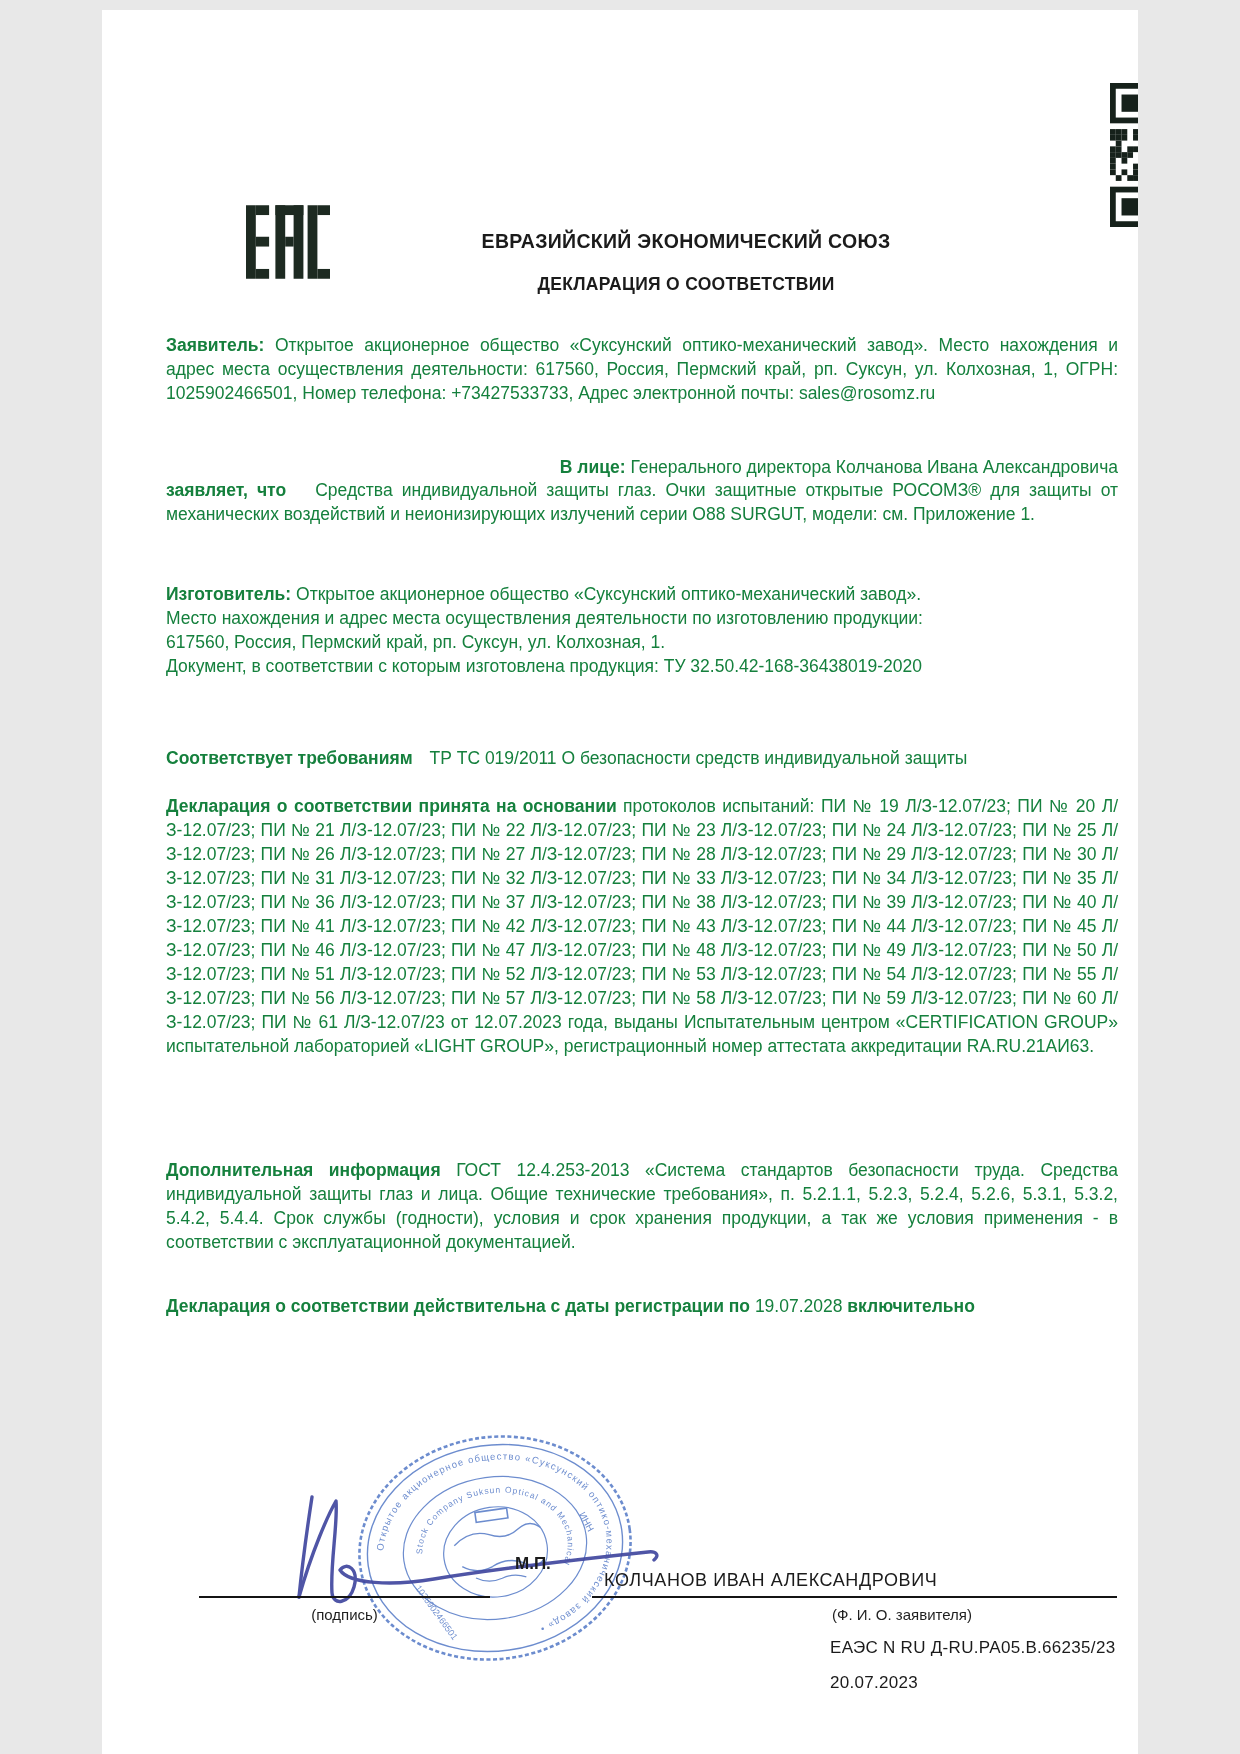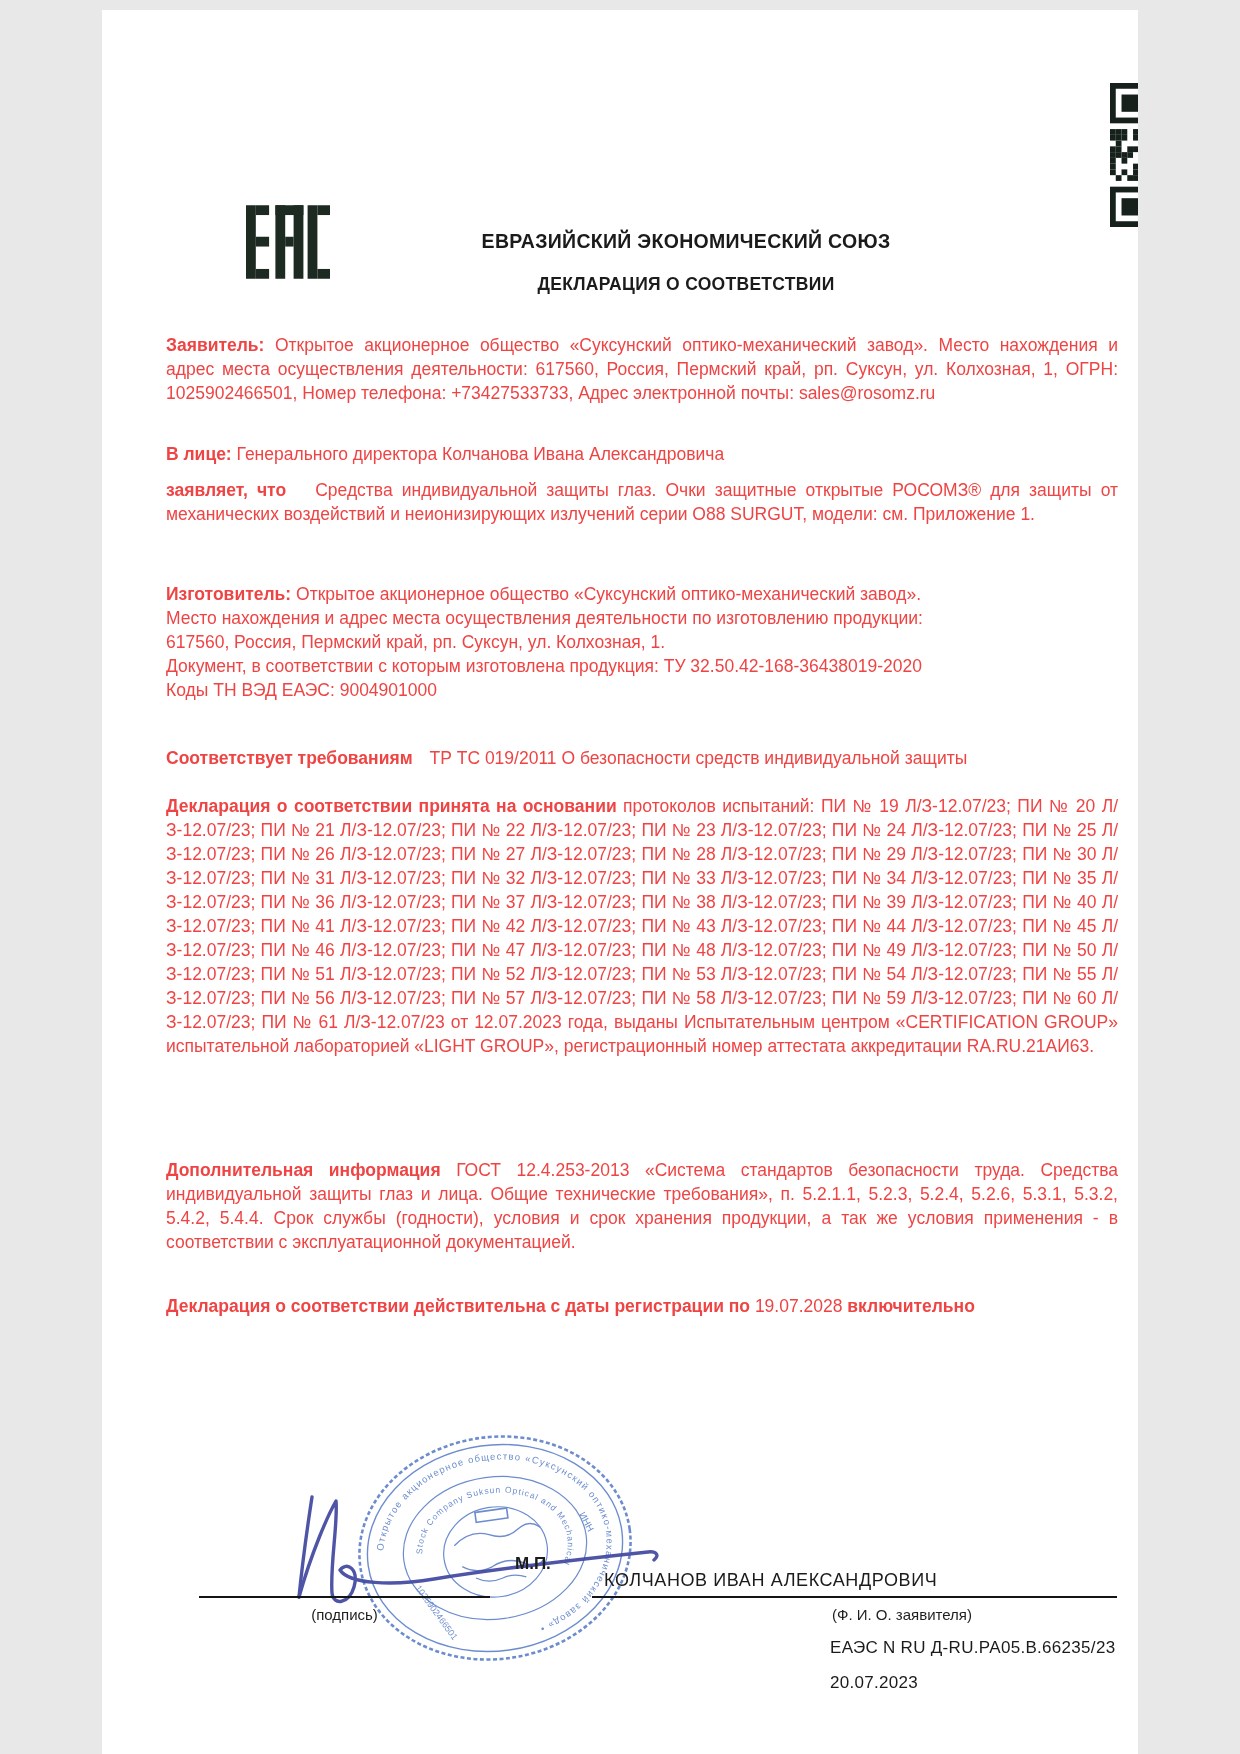--- a/index.html
+++ b/index.html
@@ -3,21 +3,21 @@
 <meta charset="utf-8">
 <style>
   html,body{margin:0;padding:0;background:#e8e8e8;}
   .page{
     position:relative;width:1036px;height:1754px;margin:10px auto;
     background:#ffffff;overflow:hidden;
     font-family:"Liberation Sans","DejaVu Sans",sans-serif;
     color:#1b1b1b;
   }
   .abs{position:absolute;}
-  .body-text{font-size:17.5px;line-height:24px;color:#ef4444;}
+  .body-text{font-size:17.5px;line-height:24px;color:#15803d;}
   .just{text-align:justify;}
   .b{font-weight:bold;}
   .titles{left:0;top:0;width:1168px;text-align:center;}
   .title1{top:220px;font-size:19.5px;font-weight:bold;letter-spacing:.3px;}
   .title2{top:264px;font-size:17.5px;font-weight:bold;letter-spacing:.3px;}
   .para{left:64px;width:952px;}
   .gap-lg{display:inline-block;width:20px;}
   .gap-sm{display:inline-block;width:12px;}
   .sig-line{height:0;border-top:2.5px solid #141414;}
   .caption{font-size:15px;color:#1f1f1f;}
@@ -273,39 +273,38 @@
   </div>
 
   <div class="abs titles title1">ЕВРАЗИЙСКИЙ ЭКОНОМИЧЕСКИЙ СОЮЗ</div>
   <div class="abs titles title2">ДЕКЛАРАЦИЯ О СООТВЕТСТВИИ</div>
 
   <div class="abs para body-text just" style="top:323px;">
     <span class="b">Заявитель:</span>
     <span>Открытое акционерное общество «Суксунский оптико-механический завод». Место нахождения и адрес места осуществления деятельности: 617560, Россия, Пермский край, рп. Суксун, ул. Колхозная, 1, ОГРН: 1025902466501, Номер телефона: +73427533733, Адрес электронной почты: sales@rosomz.ru</span>
   </div>
 
-  <div class="abs para body-text" style="top:432px;">
+  <div class="abs para body-text" style="top:445px;text-align:right;">
     <span class="b">В лице:</span>
     <span>Генерального директора Колчанова Ивана Александровича</span>
   </div>
 
   <div class="abs para body-text just" style="top:468px;">
     <span class="b">заявляет, что</span><span class="gap-lg"></span>
     <span>Средства индивидуальной защиты глаз. Очки защитные открытые РОСОМЗ® для защиты от механических воздействий и неионизирующих излучений серии О88 SURGUT, модели: см. Приложение 1.</span>
   </div>
 
   <div class="abs para body-text" style="top:572px;">
     <div>
       <span class="b">Изготовитель:</span>
       <span>Открытое акционерное общество «Суксунский оптико-механический завод».</span>
     </div>
     <div>Место нахождения и адрес места осуществления деятельности по изготовлению продукции:</div>
     <div>617560, Россия, Пермский край, рп. Суксун, ул. Колхозная, 1.</div>
     <div>Документ, в соответствии с которым изготовлена продукция: ТУ 32.50.42-168-36438019-2020</div>
-    <div>Коды ТН ВЭД ЕАЭС: 9004901000</div>
   </div>
 
   <div class="abs para body-text" style="top:736px;">
     <span class="b">Соответствует требованиям</span><span class="gap-sm"></span>
     <span>ТР ТС 019/2011 О безопасности средств индивидуальной защиты</span>
   </div>
 
   <div class="abs para body-text just" style="top:784px;">
     <span class="b">Декларация о соответствии принята на основании</span>
     <span>протоколов испытаний: ПИ № 19 Л/З-12.07/23; ПИ № 20 Л/З-12.07/23; ПИ № 21 Л/З-12.07/23; ПИ № 22 Л/З-12.07/23; ПИ № 23 Л/З-12.07/23; ПИ № 24 Л/З-12.07/23; ПИ № 25 Л/З-12.07/23; ПИ № 26 Л/З-12.07/23; ПИ № 27 Л/З-12.07/23; ПИ № 28 Л/З-12.07/23; ПИ № 29 Л/З-12.07/23; ПИ № 30 Л/З-12.07/23; ПИ № 31 Л/З-12.07/23; ПИ № 32 Л/З-12.07/23; ПИ № 33 Л/З-12.07/23; ПИ № 34 Л/З-12.07/23; ПИ № 35 Л/З-12.07/23; ПИ № 36 Л/З-12.07/23; ПИ № 37 Л/З-12.07/23; ПИ № 38 Л/З-12.07/23; ПИ № 39 Л/З-12.07/23; ПИ № 40 Л/З-12.07/23; ПИ № 41 Л/З-12.07/23; ПИ № 42 Л/З-12.07/23; ПИ № 43 Л/З-12.07/23; ПИ № 44 Л/З-12.07/23; ПИ № 45 Л/З-12.07/23; ПИ № 46 Л/З-12.07/23; ПИ № 47 Л/З-12.07/23; ПИ № 48 Л/З-12.07/23; ПИ № 49 Л/З-12.07/23; ПИ № 50 Л/З-12.07/23; ПИ № 51 Л/З-12.07/23; ПИ № 52 Л/З-12.07/23; ПИ № 53 Л/З-12.07/23; ПИ № 54 Л/З-12.07/23; ПИ № 55 Л/З-12.07/23; ПИ № 56 Л/З-12.07/23; ПИ № 57 Л/З-12.07/23; ПИ № 58 Л/З-12.07/23; ПИ № 59 Л/З-12.07/23; ПИ № 60 Л/З-12.07/23; ПИ № 61 Л/З-12.07/23 от 12.07.2023  года, выданы Испытательным центром «CERTIFICATION GROUP» испытательной лабораторией «LIGHT GROUP», регистрационный номер аттестата аккредитации RA.RU.21АИ63.</span>

